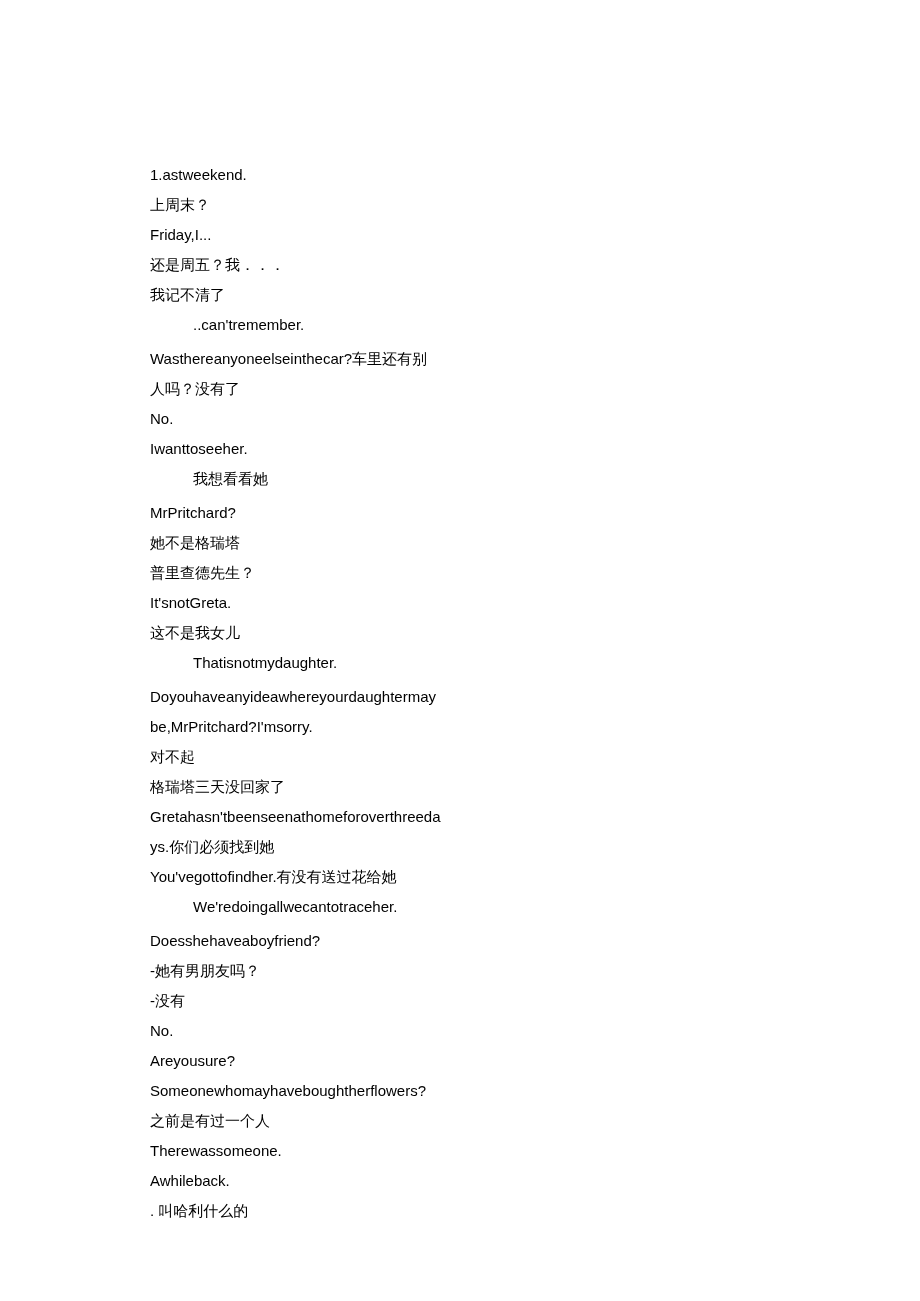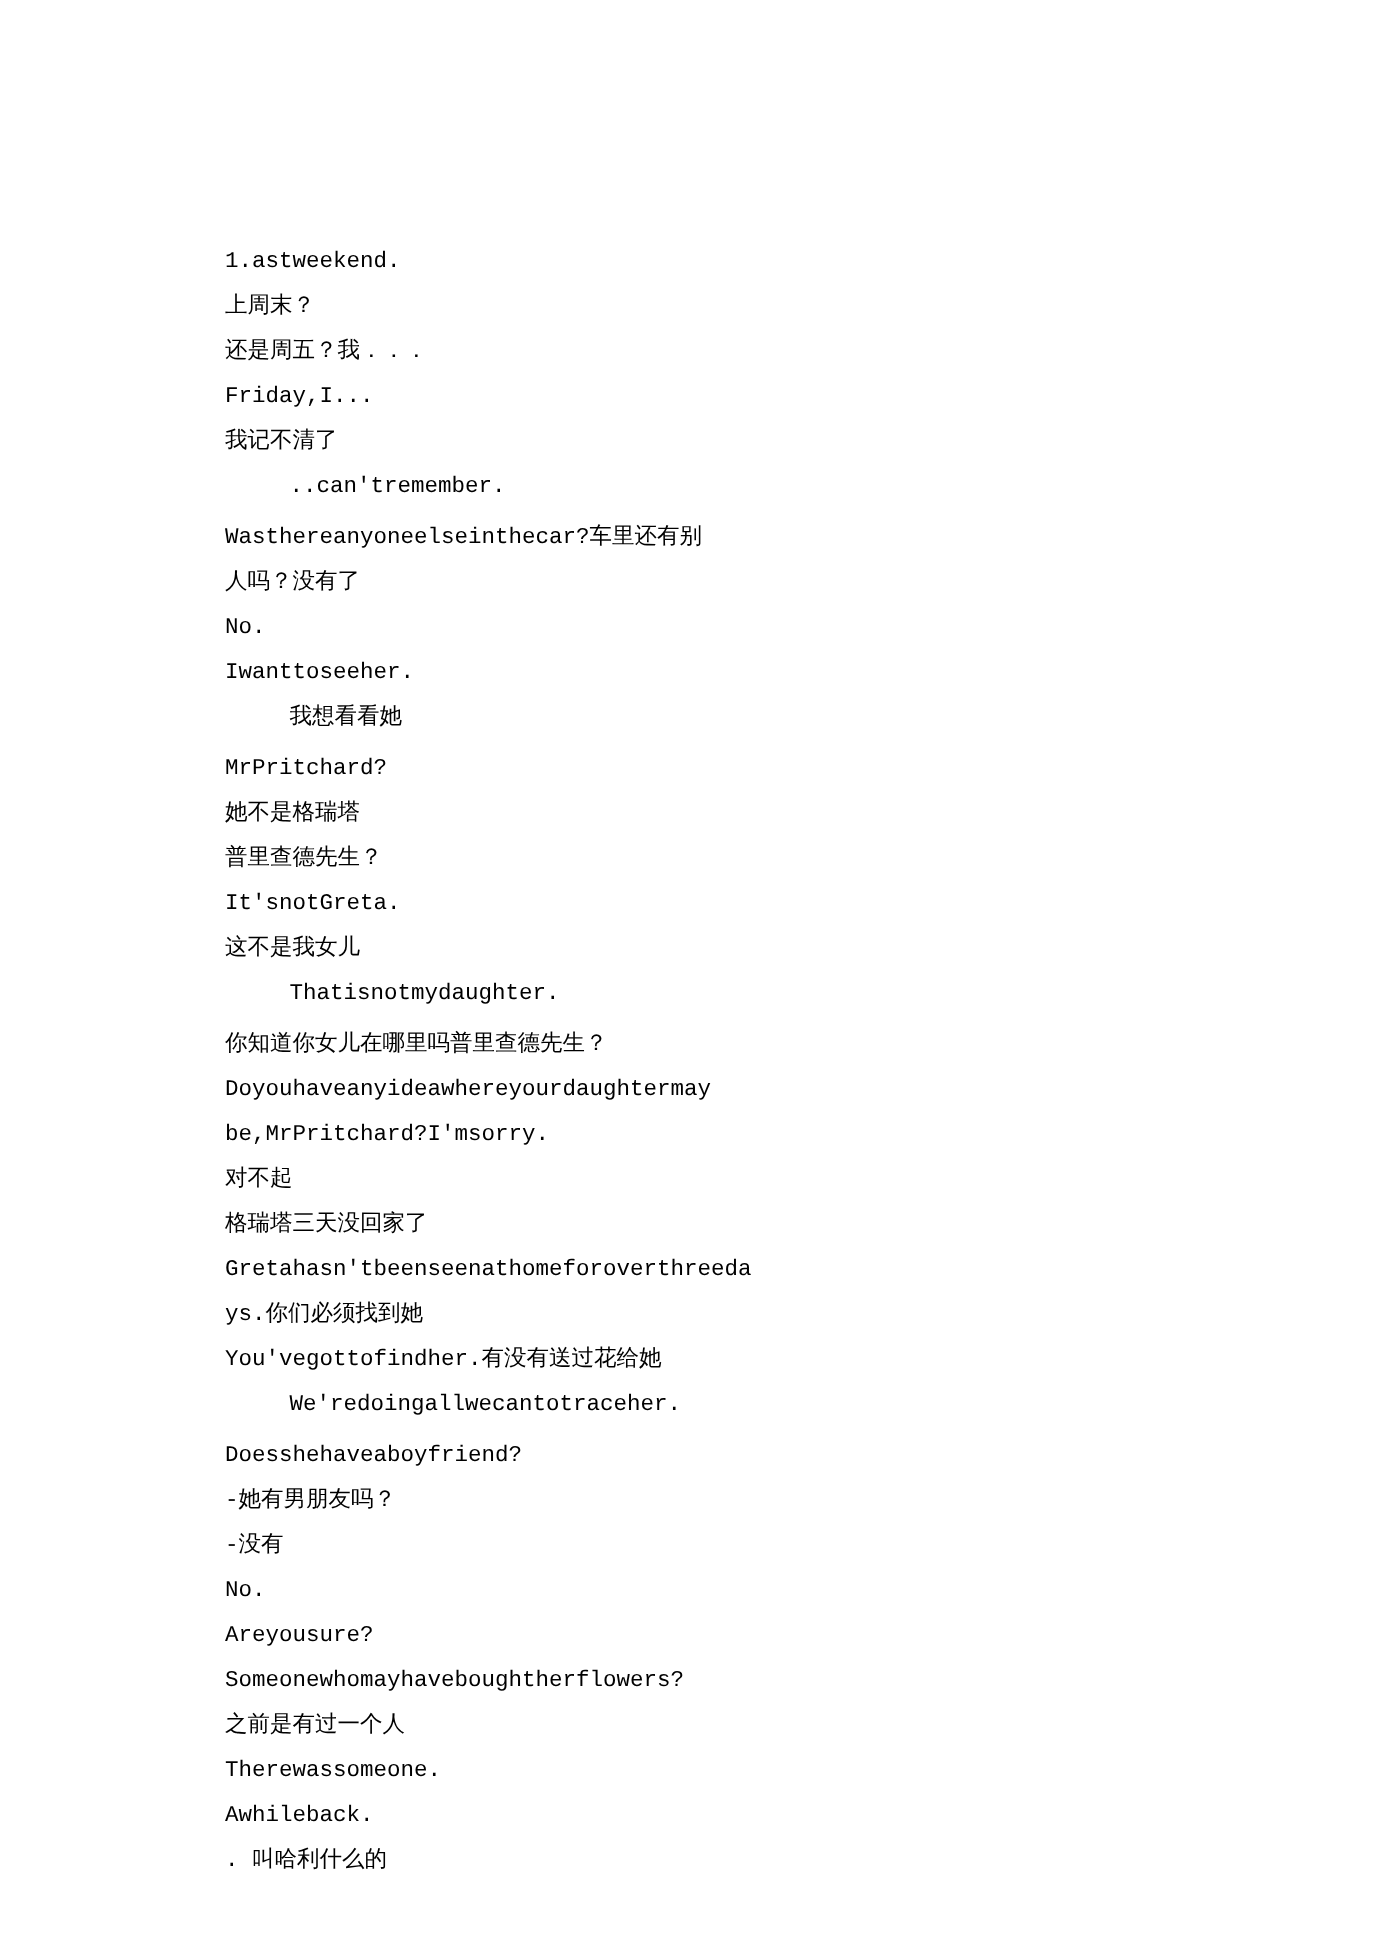--- a/index.html
+++ b/index.html
@@ -11,50 +11,48 @@
     }
     .page {
       padding: 160px 150px 100px 150px;
       box-sizing: border-box;
     }
     .line {
       font-size: 15px;
       line-height: 2.0;
       color: #000000;
       white-space: nowrap;
-      font-family: Liberation Mono, monospace;
     }
     .block {
       margin-bottom: 4px;
       margin-left: 43px;
     }
   </style>
 </head>
 <body>
 
 <div class="page">
   <div id="content">
       <div class="line">1.astweekend.</div>
       <div class="line">上周末？</div>
+      <div class="line">Friday,I...</div>
       <div class="line">还是周五？我．．．</div>
-      <div class="line">Friday,I...</div>
       <div class="line">我记不清了</div>
       <div class="line block">..can'tremember.</div>
       <div class="line">Wasthereanyoneelseinthecar?车里还有别</div>
       <div class="line">人吗？没有了</div>
       <div class="line">No.</div>
       <div class="line">Iwanttoseeher.</div>
       <div class="line block">我想看看她</div>
       <div class="line">MrPritchard?</div>
       <div class="line">她不是格瑞塔</div>
       <div class="line">普里查德先生？</div>
       <div class="line">It'snotGreta.</div>
       <div class="line">这不是我女儿</div>
       <div class="line block">Thatisnotmydaughter.</div>
-      <div class="line">你知道你女儿在哪里吗普里查德先生？</div>
       <div class="line">Doyouhaveanyideawhereyourdaughtermay</div>
       <div class="line">be,MrPritchard?I'msorry.</div>
       <div class="line">对不起</div>
       <div class="line">格瑞塔三天没回家了</div>
       <div class="line">Gretahasn'tbeenseenathomeforoverthreeda</div>
       <div class="line">ys.你们必须找到她</div>
       <div class="line">You'vegottofindher.有没有送过花给她</div>
       <div class="line block">We'redoingallwecantotraceher.</div>
       <div class="line">Doesshehaveaboyfriend?</div>
       <div class="line">-她有男朋友吗？</div>

